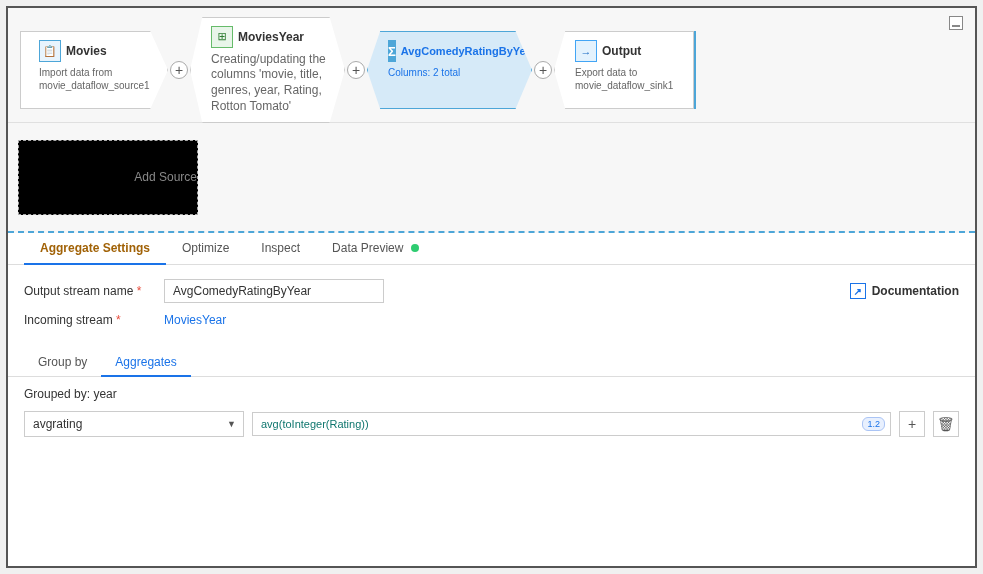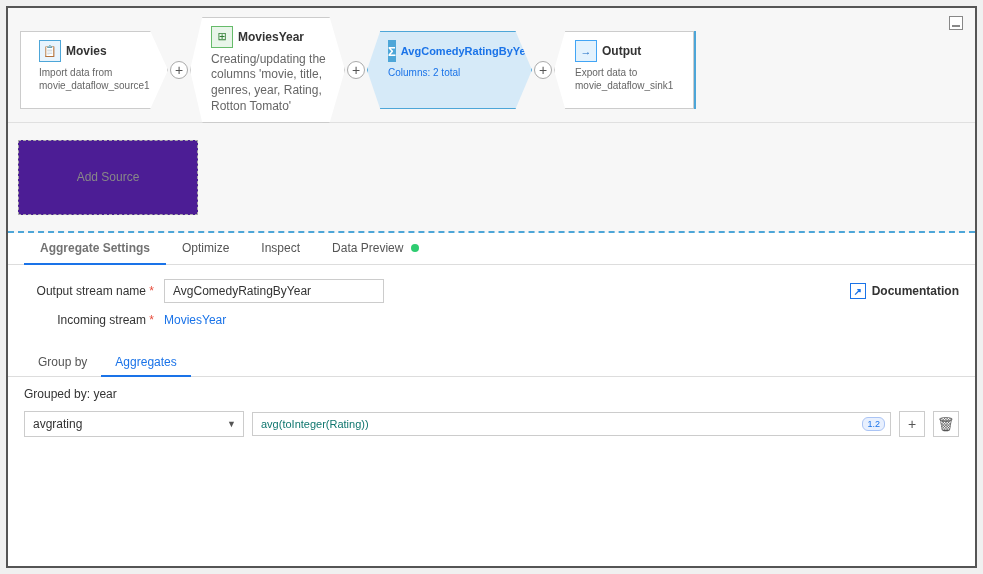--- a/index.html
+++ b/index.html
@@ -73,25 +73,25 @@
       align-items: center;
       padding: 10px;
     }
 
     .add-source-box {
       border: 1.5px dashed #aaa;
       width: 180px;
       height: 75px;
       display: flex;
       align-items: center;
-      justify-content: center;
+      justify-content: flex-end;
       color: #888;
       font-size: 12px;
       cursor: pointer;
-      background: #4c1d95;
+      background: #000000;
     }
 
     .minimize-btn {
       position: absolute;
       right: 12px;
       top: 8px;
       display: flex;
       gap: 4px;
       align-items: center;
     }
@@ -133,21 +133,21 @@
     .tab {
       padding: 8px 16px;
       font-size: 12px;
       color: #555;
       cursor: pointer;
       border-bottom: 2px solid transparent;
       margin-bottom: -1px;
     }
 
     .tab.active {
-      color: #737373;
+      color: #a16207;
       border-bottom: 2px solid #1a73e8;
       font-weight: 600;
     }
 
     .tab-dot {
       display: inline-block;
       width: 8px;
       height: 8px;
       background: #2ecc71;
       border-radius: 50%;
@@ -165,21 +165,20 @@
     .form-row {
       display: flex;
       align-items: center;
       gap: 10px;
     }
 
     .form-label {
       font-size: 12px;
       color: #333;
       min-width: 130px;
-      text-align: right;
     }
 
     .required-star {
       color: #e74c3c;
     }
 
     .form-input {
       border: 1px solid #ccc;
       padding: 4px 8px;
       font-size: 12px;

